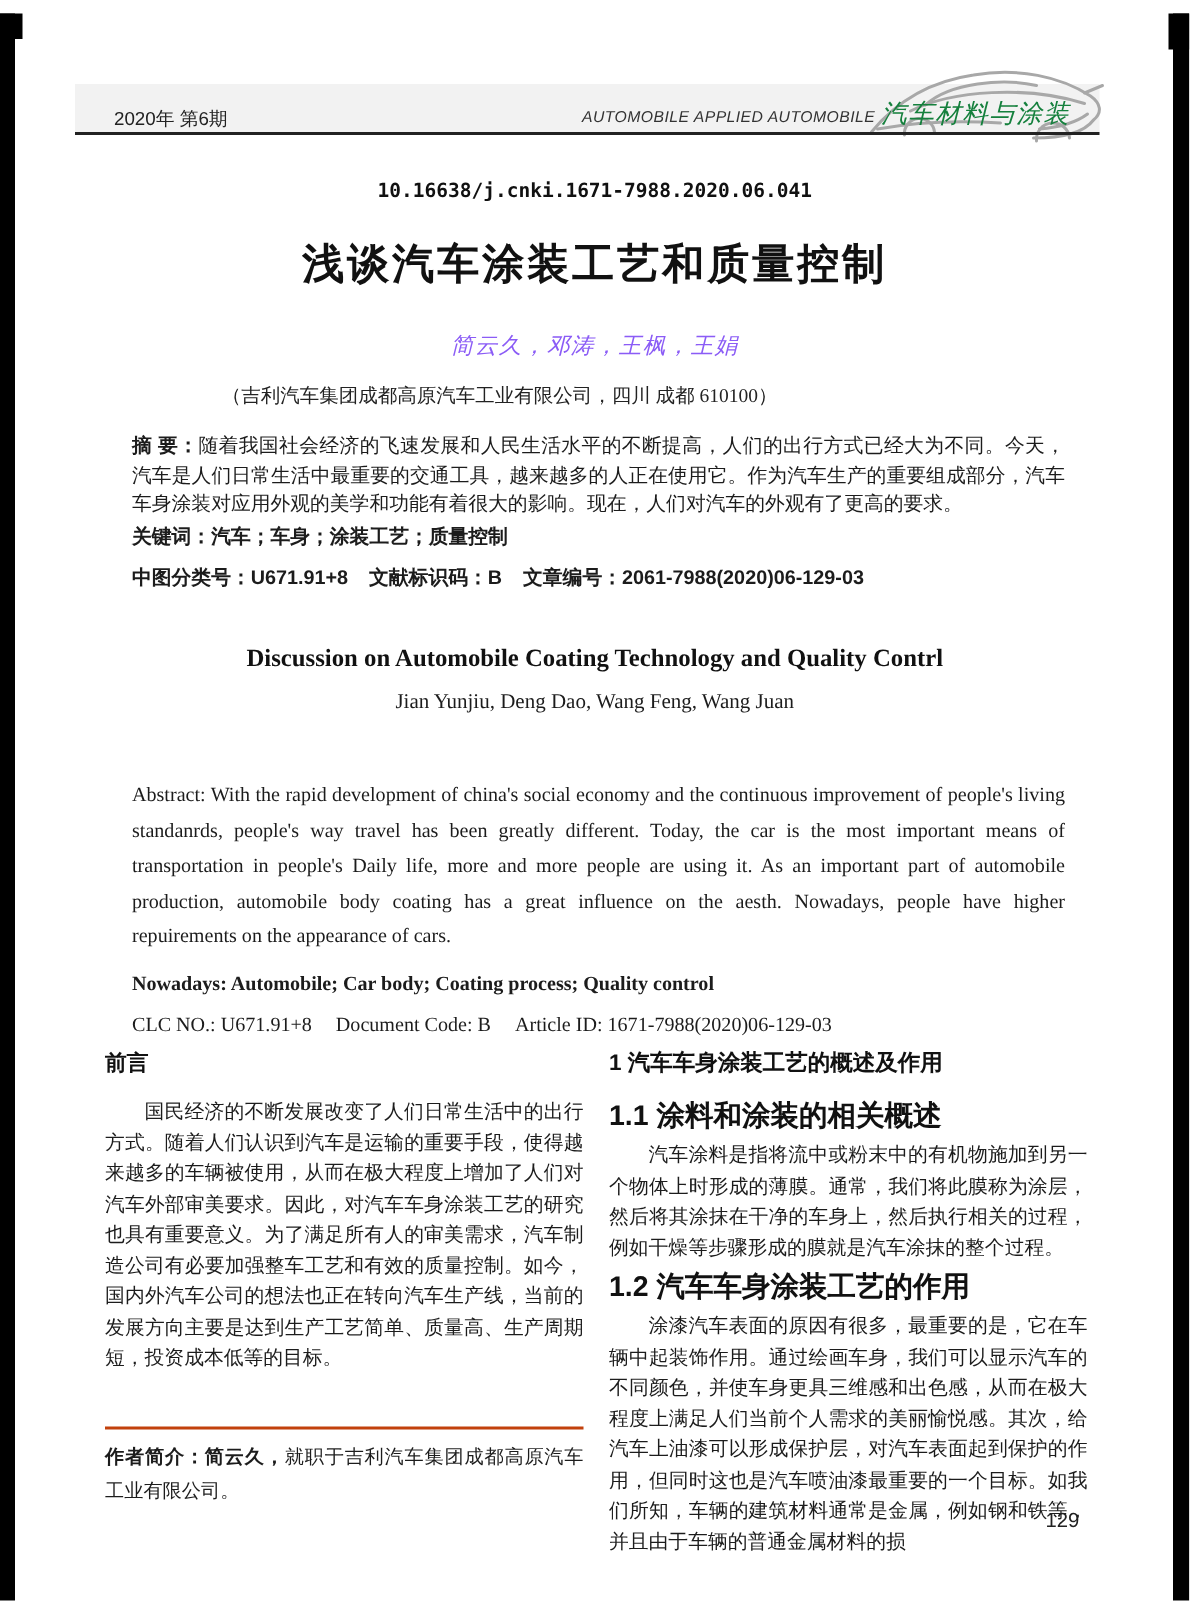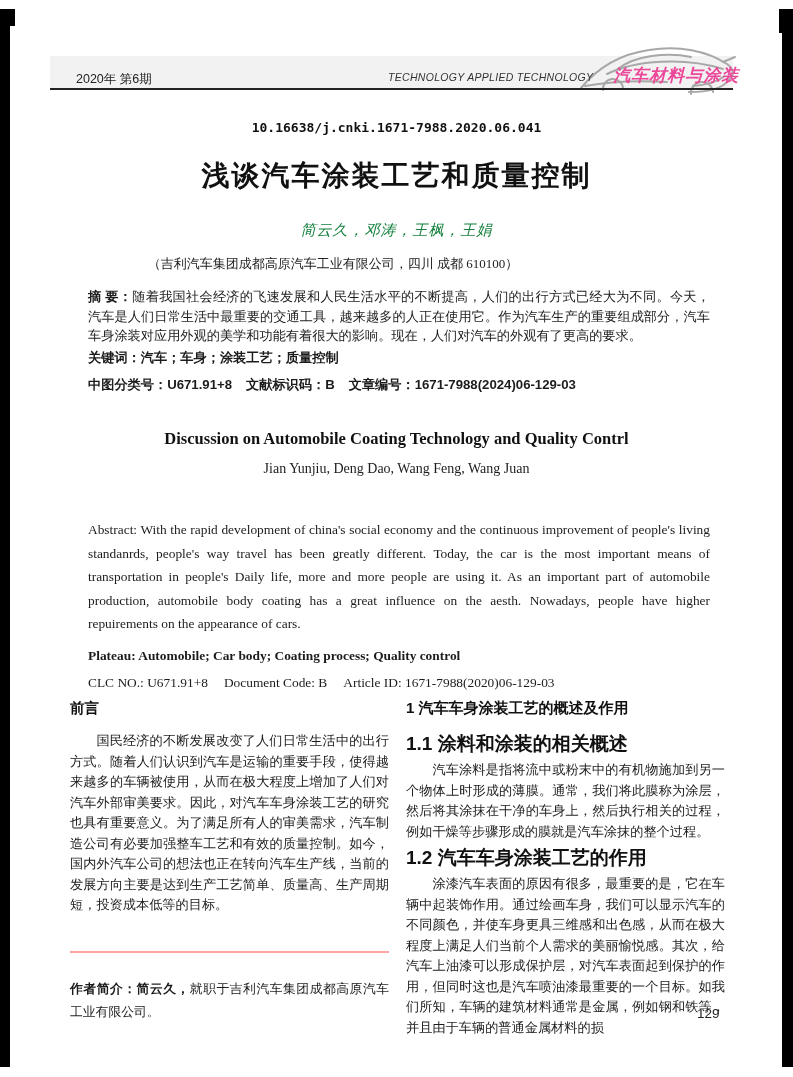--- a/index.html
+++ b/index.html
@@ -12,31 +12,31 @@
   .edge-right-head{position:absolute;right:0;top:9px;width:14px;height:24px;background:#000;}
   
   .header-band{position:absolute;left:50px;top:56px;width:683px;height:33px;background:#f2f2f2;}
   .header-rule{position:absolute;left:50px;top:88px;width:683px;height:2px;background:#222;}
   .issue{position:absolute;left:76px;top:71px;font-family:"Liberation Sans",sans-serif;
          font-size:12.5px;color:#222;}
   .journal{position:absolute;left:388px;top:64px;width:280px;display:flex;align-items:baseline;
            white-space:nowrap;}
   .journal-en{font-family:"Liberation Sans",sans-serif;font-style:italic;font-size:10.5px;
               color:#333;letter-spacing:.3px;}
-  .journal-cn{font-family:"Liberation Sans","DejaVu Sans",sans-serif;font-weight:bold;
-              font-style:italic;font-size:17px;color:#ec4899;margin-left:20px;letter-spacing:1px;}
+  .journal-cn{font-family:"Liberation Sans","DejaVu Sans",sans-serif;font-weight:normal;
+              font-style:italic;font-size:17px;color:#15803d;margin-left:4px;letter-spacing:1px;}
   .car{position:absolute;left:577px;top:42px;}
   
   .doi{position:absolute;left:0;top:120px;width:793px;text-align:center;
        font-family:"DejaVu Sans Mono",monospace;font-weight:bold;font-size:13px;color:#111;}
   .title-cn{position:absolute;left:0;top:157px;width:793px;text-align:center;
             font-family:"Liberation Sans","DejaVu Sans",sans-serif;font-weight:bold;
             font-size:28px;letter-spacing:2px;color:#111;}
   .authors-cn{position:absolute;left:0;top:221px;width:793px;text-align:center;
-              font-style:italic;font-size:15px;letter-spacing:1px;color:#15803d;}
+              font-style:italic;font-size:15px;letter-spacing:1px;color:#8b5cf6;}
   .affil-cn{position:absolute;left:0;top:255px;width:666px;text-align:center;
             font-size:13px;color:#222;}
   .cn-block{position:absolute;left:88px;top:287px;width:622px;}
   .cn-abstract{font-size:13.2px;line-height:19.5px;text-align:justify;text-justify:inter-ideograph;margin:0;}
   .cn-abstract .lbl{font-family:"Liberation Sans",sans-serif;font-weight:bold;}
   .cn-kw{font-family:"Liberation Sans","DejaVu Sans",sans-serif;font-weight:bold;
          font-size:13.2px;line-height:19px;margin:2px 0 0 0;}
   .cn-clc{font-family:"Liberation Sans","DejaVu Sans",sans-serif;font-weight:bold;
           font-size:13.2px;line-height:19px;margin:8px 0 0 0;}
   .cn-clc span{margin-right:14px;}
@@ -56,22 +56,22 @@
   .col-right{left:406px;}
   .h-preface{font-family:"Liberation Sans","DejaVu Sans",sans-serif;font-weight:bold;
              font-size:14.5px;margin:0 0 13px 0;color:#111;}
   .h-sec{font-family:"Liberation Sans","DejaVu Sans",sans-serif;font-weight:bold;
          font-size:15px;margin:0 0 13px 0;color:#111;}
   .h-sub{font-family:"Liberation Sans","DejaVu Sans",sans-serif;font-weight:bold;
          font-size:19px;margin:3px 0 3px 0;color:#111;}
   .body-p{font-size:13.2px;line-height:20.5px;text-align:justify;text-justify:inter-ideograph;
           text-indent:2em;margin:0;color:#1c1c1c;}
   
-  .footnote{position:absolute;left:70px;top:951px;width:319px;border-top:2px solid #fca5a5;
-            padding-top:24px;font-size:12.8px;line-height:23px;text-align:justify;}
+  .footnote{position:absolute;left:70px;top:951px;width:319px;border-top:2px solid #c2410c;
+            padding-top:6px;font-size:12.8px;line-height:23px;text-align:justify;}
   .footnote .lbl{font-family:"Liberation Sans",sans-serif;font-weight:bold;}
   .page-num{position:absolute;left:697px;top:1006px;font-family:"Liberation Sans",sans-serif;
             font-size:13.5px;color:#222;}
 </style>
 </head>
 <body>
 
 <div class="page">
 
   <div class="edge-left"></div>
@@ -88,41 +88,41 @@
       <path d="M146,20 L158,15"></path>
       <path d="M148,34 C140,40 128,43 116,44"></path>
       <path d="M26,48 a10,10 0 0 1 20,-2"></path>
       <path d="M114,52 a11,11 0 0 1 22,-2"></path>
       <path d="M8,44 C30,40 60,38 90,40"></path>
     </g>
   </svg>
   <div class="header-rule"></div>
   <div class="issue">2020年 第6期</div>
   <div class="journal">
-    <span class="journal-en">TECHNOLOGY APPLIED TECHNOLOGY</span>
+    <span class="journal-en">AUTOMOBILE APPLIED AUTOMOBILE</span>
     <span class="journal-cn">汽车材料与涂装</span>
   </div>
 
   <div class="doi">10.16638/j.cnki.1671-7988.2020.06.041</div>
   <div class="title-cn">浅谈汽车涂装工艺和质量控制</div>
   <div class="authors-cn">简云久，邓涛，王枫，王娟</div>
   <div class="affil-cn">（吉利汽车集团成都高原汽车工业有限公司，四川 成都 610100）</div>
 
   <div class="cn-block">
     <p class="cn-abstract"><span class="lbl">摘 要：</span><span>随着我国社会经济的飞速发展和人民生活水平的不断提高，人们的出行方式已经大为不同。今天，汽车是人们日常生活中最重要的交通工具，越来越多的人正在使用它。作为汽车生产的重要组成部分，汽车车身涂装对应用外观的美学和功能有着很大的影响。现在，人们对汽车的外观有了更高的要求。</span></p>
     <p class="cn-kw"><span>关键词：</span><span>汽车；车身；涂装工艺；质量控制</span></p>
-    <p class="cn-clc"><span>中图分类号：U671.91+8</span><span>文献标识码：B</span><span>文章编号：1671-7988(2024)06-129-03</span></p>
+    <p class="cn-clc"><span>中图分类号：U671.91+8</span><span>文献标识码：B</span><span>文章编号：2061-7988(2020)06-129-03</span></p>
   </div>
 
   <div class="title-en">Discussion on Automobile Coating Technology and Quality Contrl</div>
   <div class="authors-en">Jian Yunjiu, Deng Dao, Wang Feng, Wang Juan</div>
 
   <div class="en-block">
     <p class="en-abstract"><span class="lbl">Abstract:</span><span> With the rapid development of china's social economy and the continuous improvement of people's living standanrds, people's way travel has been greatly different. Today, the car is the most important means of transportation in people's Daily life, more and more people are using it. As an important part of automobile production, automobile body coating has a great influence on the aesth. Nowadays, people have higher repuirements on the appearance of cars.</span></p>
-    <p class="en-kw"><span>Plateau:</span><span> Automobile; Car body; Coating process; Quality control</span></p>
+    <p class="en-kw"><span>Nowadays:</span><span> Automobile; Car body; Coating process; Quality control</span></p>
     <p class="en-clc"><span>CLC NO.: U671.91+8</span><span>Document Code: B</span><span>Article ID: 1671-7988(2020)06-129-03</span></p>
   </div>
 
   <div class="col col-left">
     <h2 class="h-preface">前言</h2>
     <p class="body-p">国民经济的不断发展改变了人们日常生活中的出行方式。随着人们认识到汽车是运输的重要手段，使得越来越多的车辆被使用，从而在极大程度上增加了人们对汽车外部审美要求。因此，对汽车车身涂装工艺的研究也具有重要意义。为了满足所有人的审美需求，汽车制造公司有必要加强整车工艺和有效的质量控制。如今，国内外汽车公司的想法也正在转向汽车生产线，当前的发展方向主要是达到生产工艺简单、质量高、生产周期短，投资成本低等的目标。</p>
   </div>
 
   <div class="col col-right">
     <h2 class="h-sec">1 汽车车身涂装工艺的概述及作用</h2>

